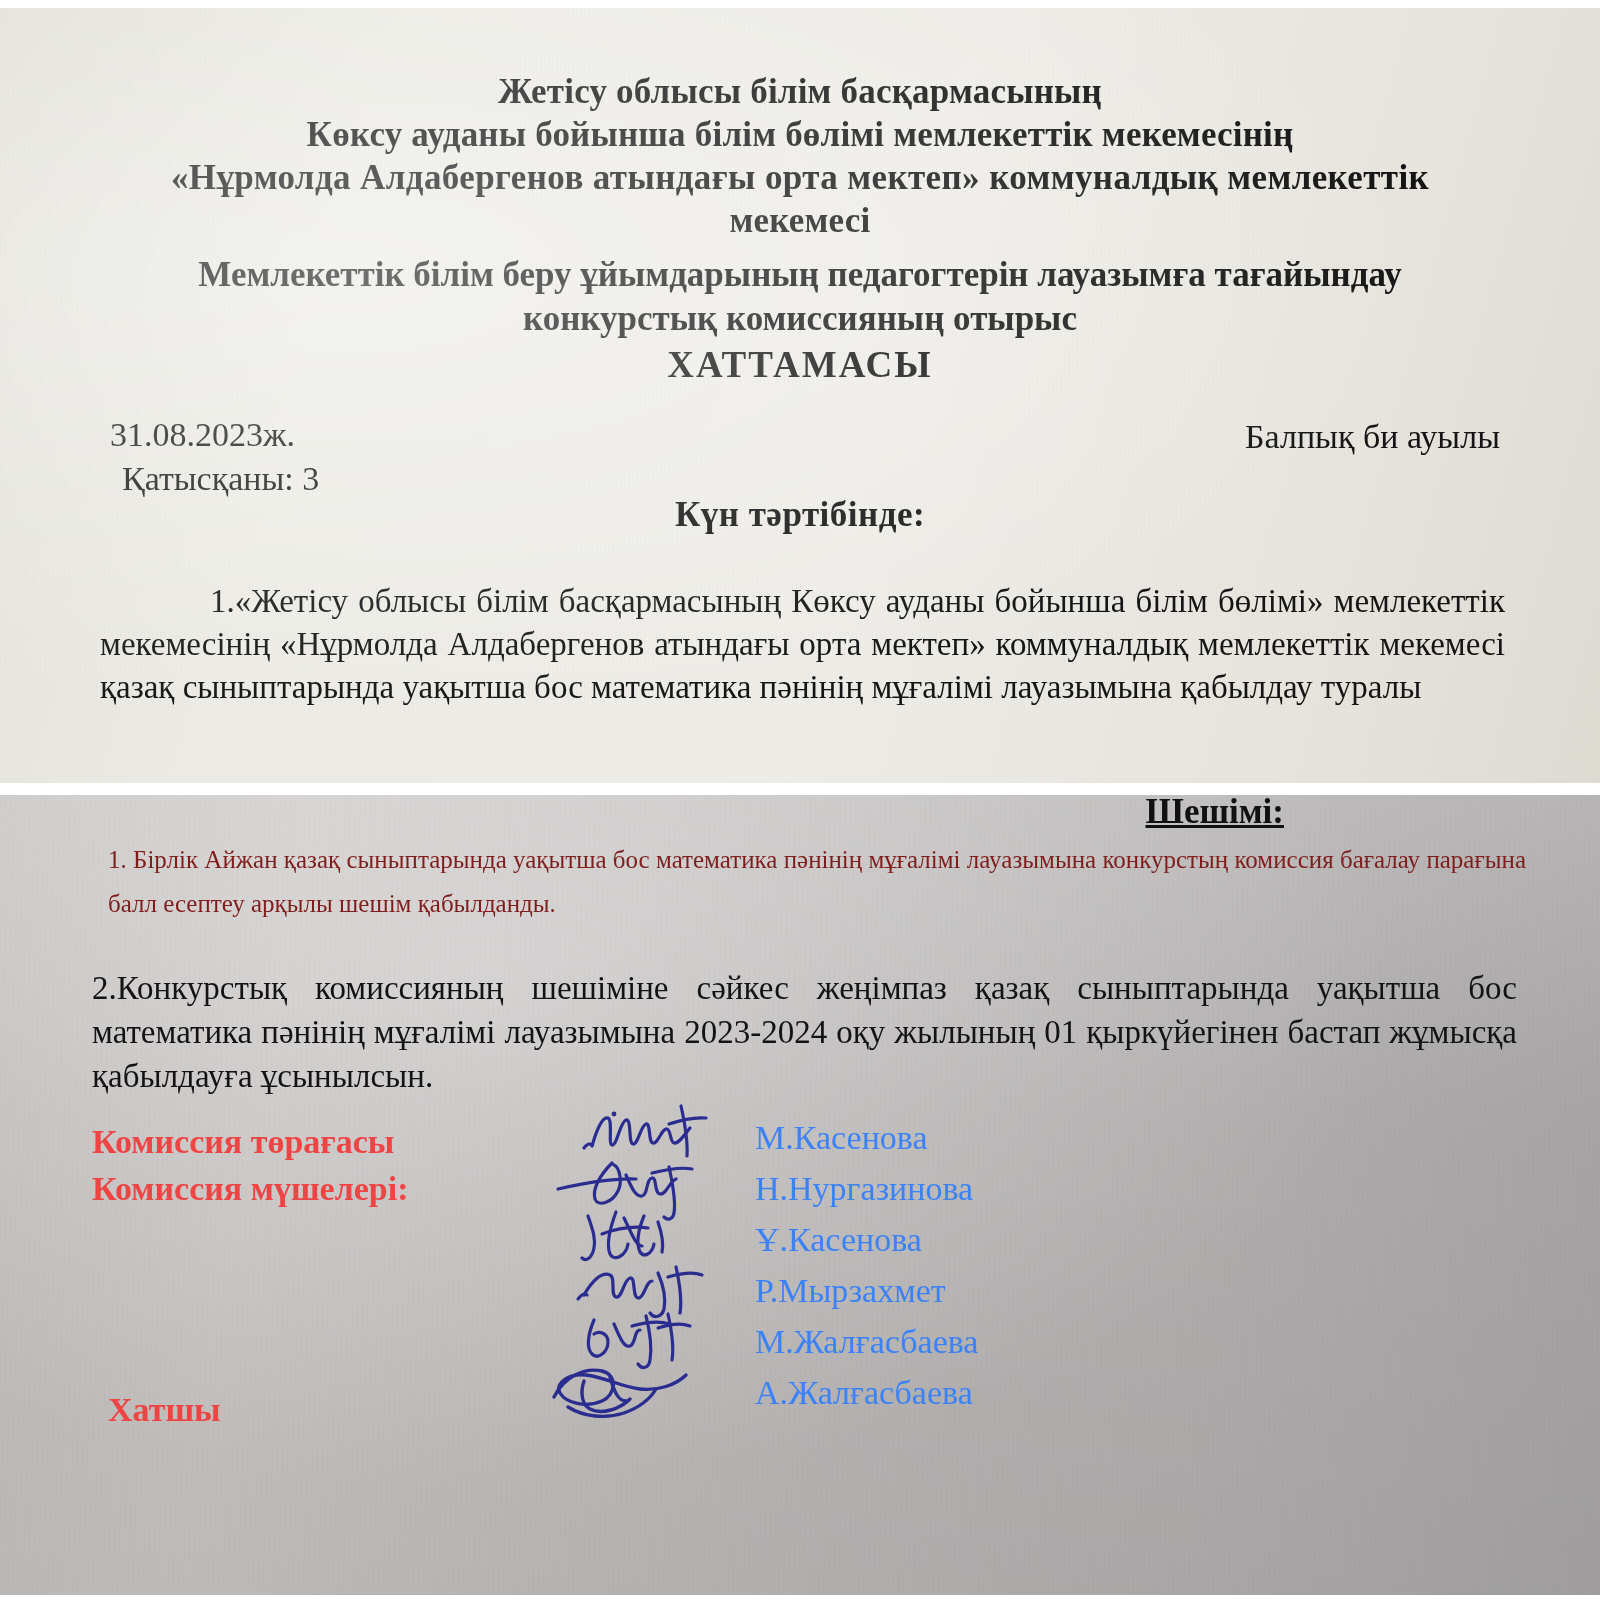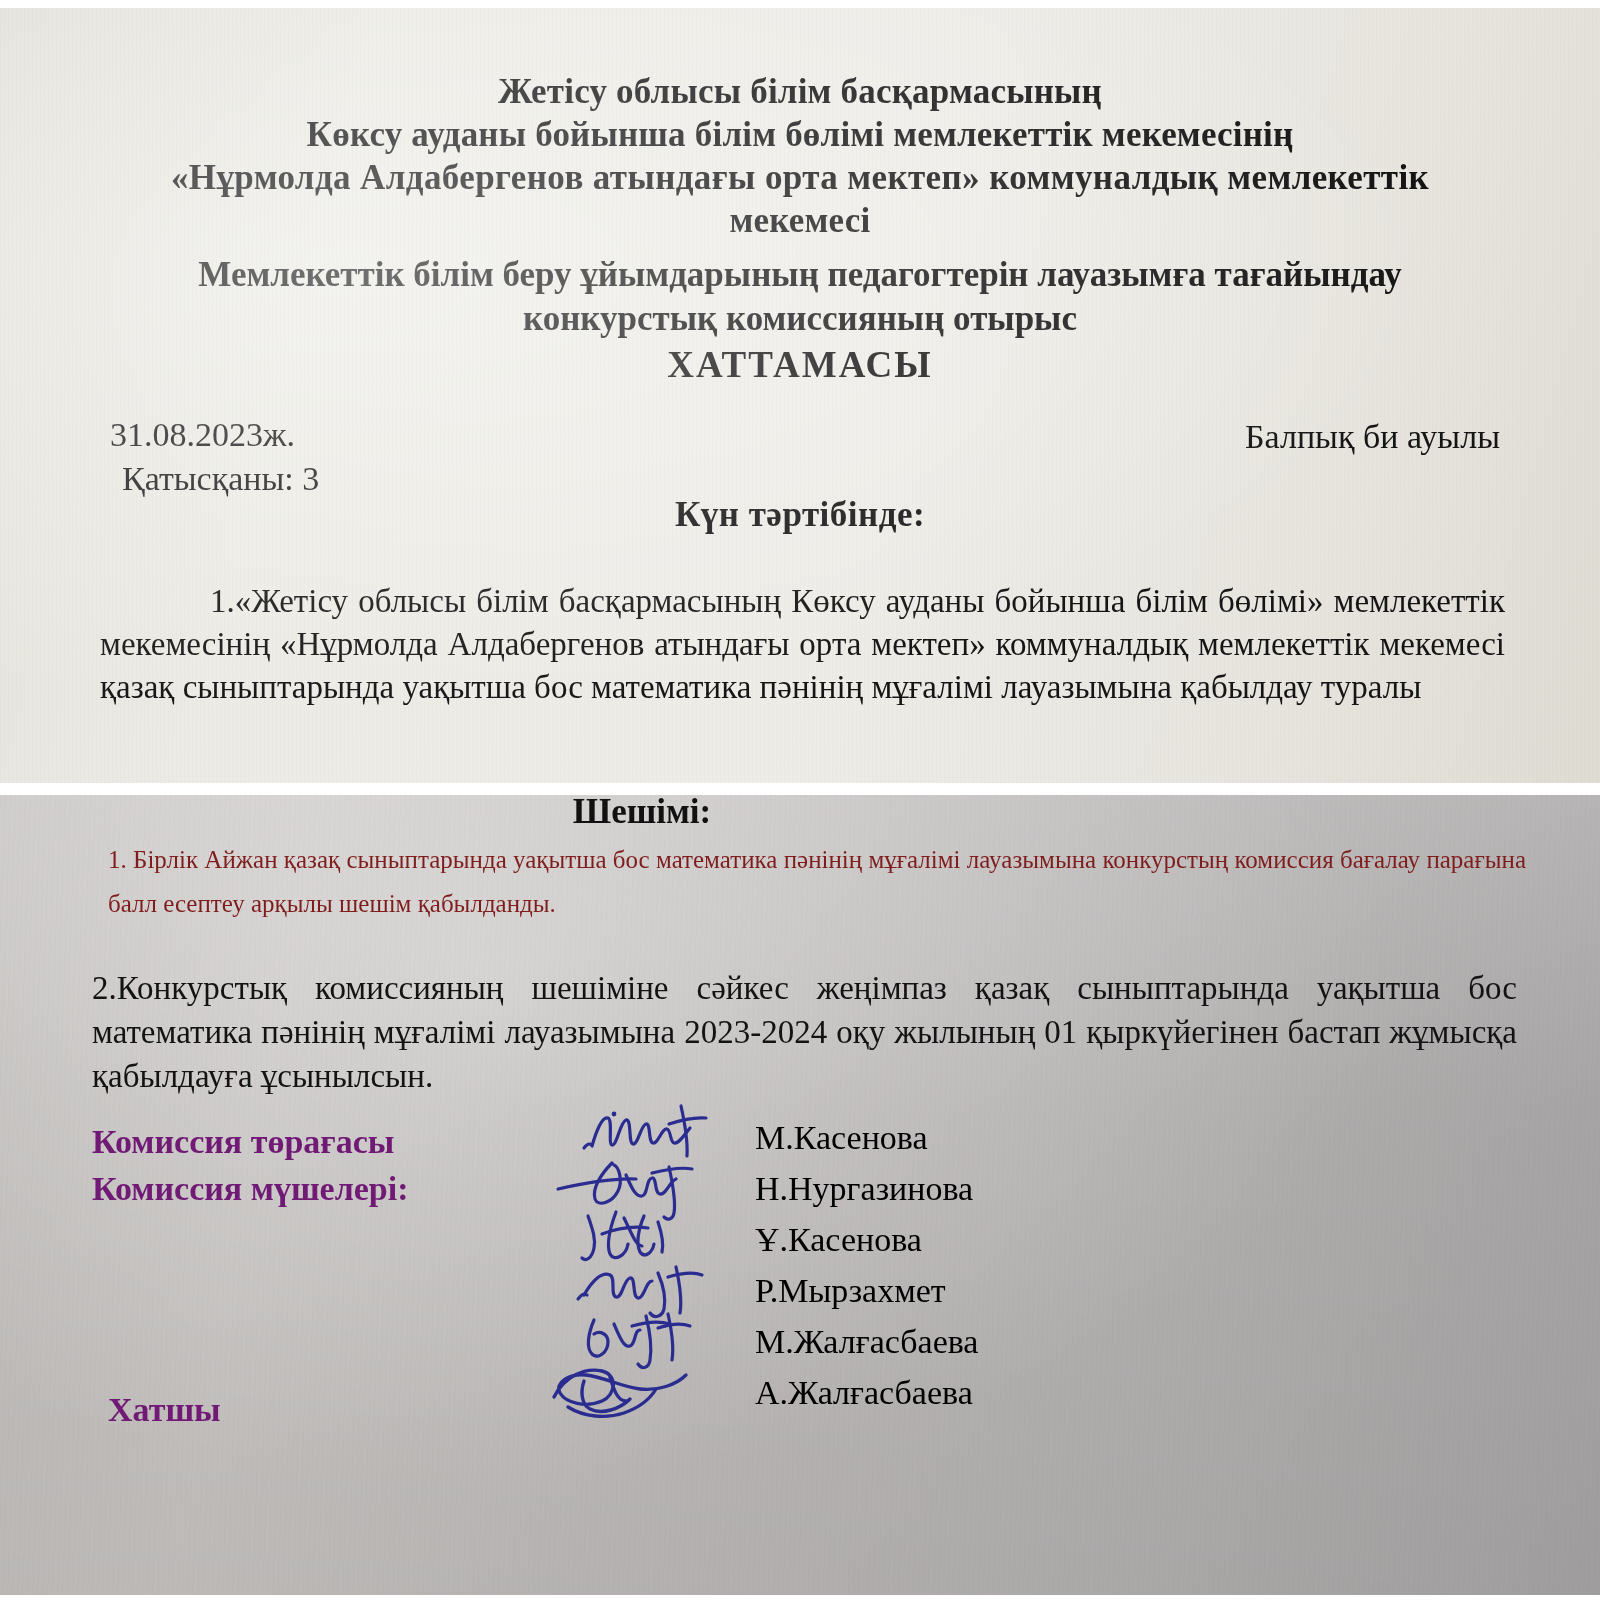--- a/index.html
+++ b/index.html
@@ -163,24 +163,25 @@
     text-indent: 110px;
     hyphens: none;
   }
 
   
   .decision-head {
     position: absolute;
     left: 0;
     top: 792px;
     width: 1284px;
-    text-align: center;
+    text-align: right;
     font-weight: bold;
     font-size: 35px;
     color: #111111;
+    text-decoration: underline;
   }
 
   .decision-p1 {
     position: absolute;
     left: 108px;
     top: 838px;
     width: 1418px;
     font-size: 25px;
     line-height: 44px;
     text-align: justify;
@@ -202,21 +203,21 @@
   
   .sig-labels {
     position: absolute;
     left: 92px;
     top: 1118px;
   }
   .sig-label {
     font-weight: bold;
     font-size: 34px;
     line-height: 47px;
-    color: #701a75;
+    color: #ef4444;
     white-space: nowrap;
     font-family: Liberation Serif, serif;
   }
   .sig-label.secretary {
     position: absolute;
     left: 16px;
     top: 268px;
   }
 
   .sig-rows {
@@ -241,21 +242,21 @@
     position: absolute;
     left: 0;
     top: -14px;
     width: 215px;
     height: 74px;
     overflow: visible;
   }
   .sig-name {
     font-size: 34px;
     line-height: 40px;
-    color: #000000;
+    color: #3b82f6;
     white-space: nowrap;
   }
 
   
   .watermark {
     position: absolute;
     right: 52px;
     bottom: 28px;
     font-family: "DejaVu Sans", "Liberation Sans", sans-serif;
     font-size: 63px;

